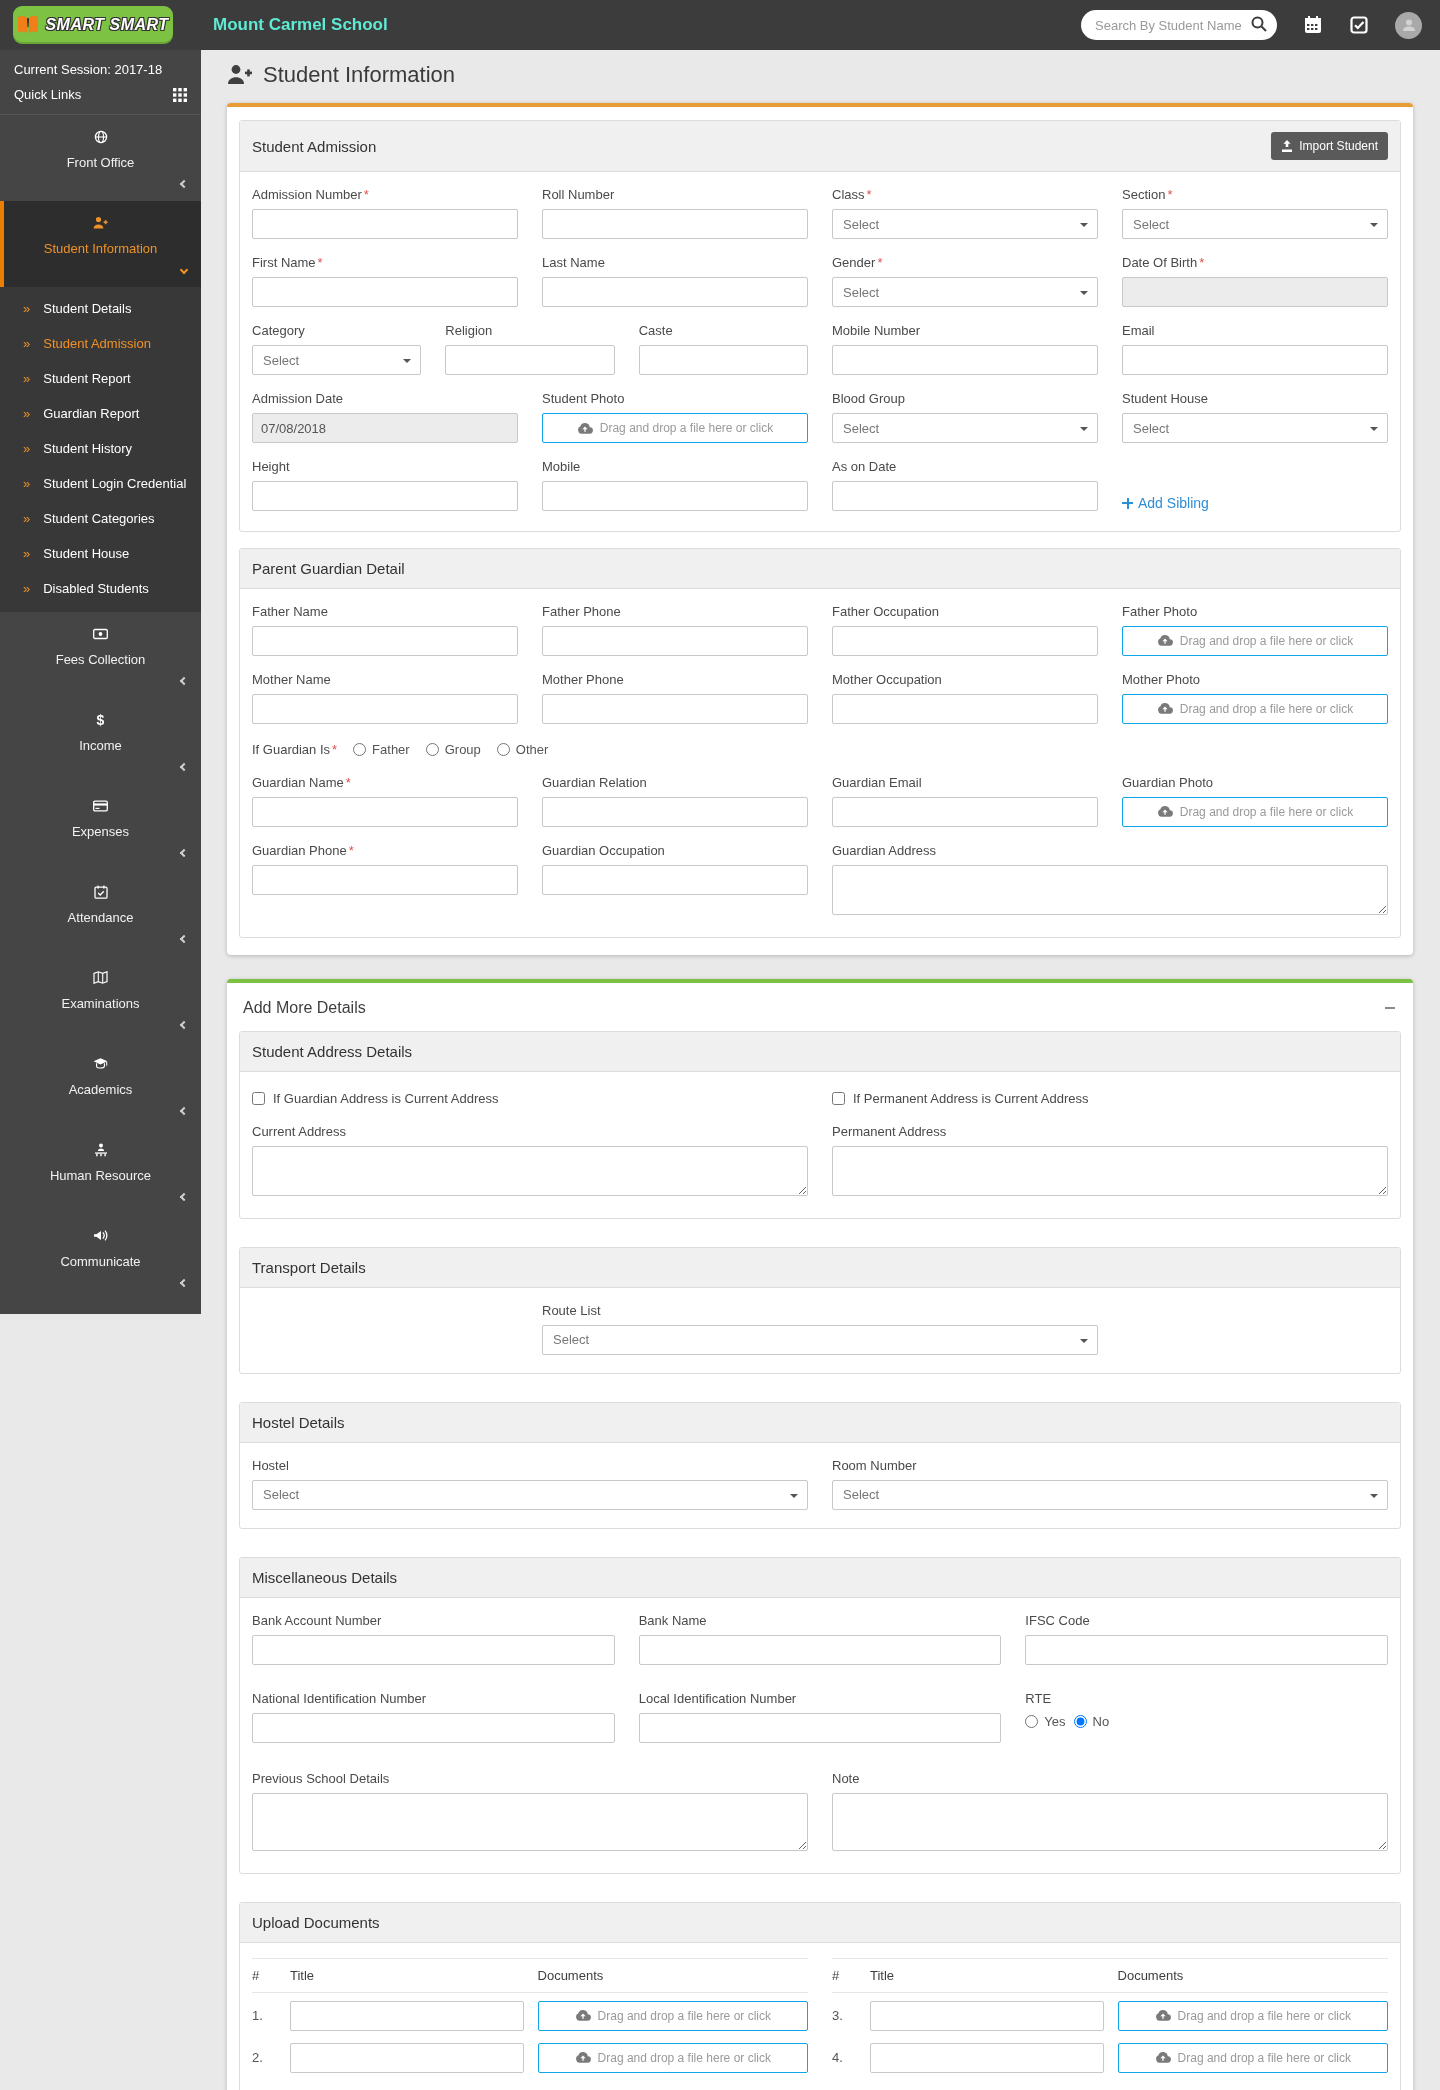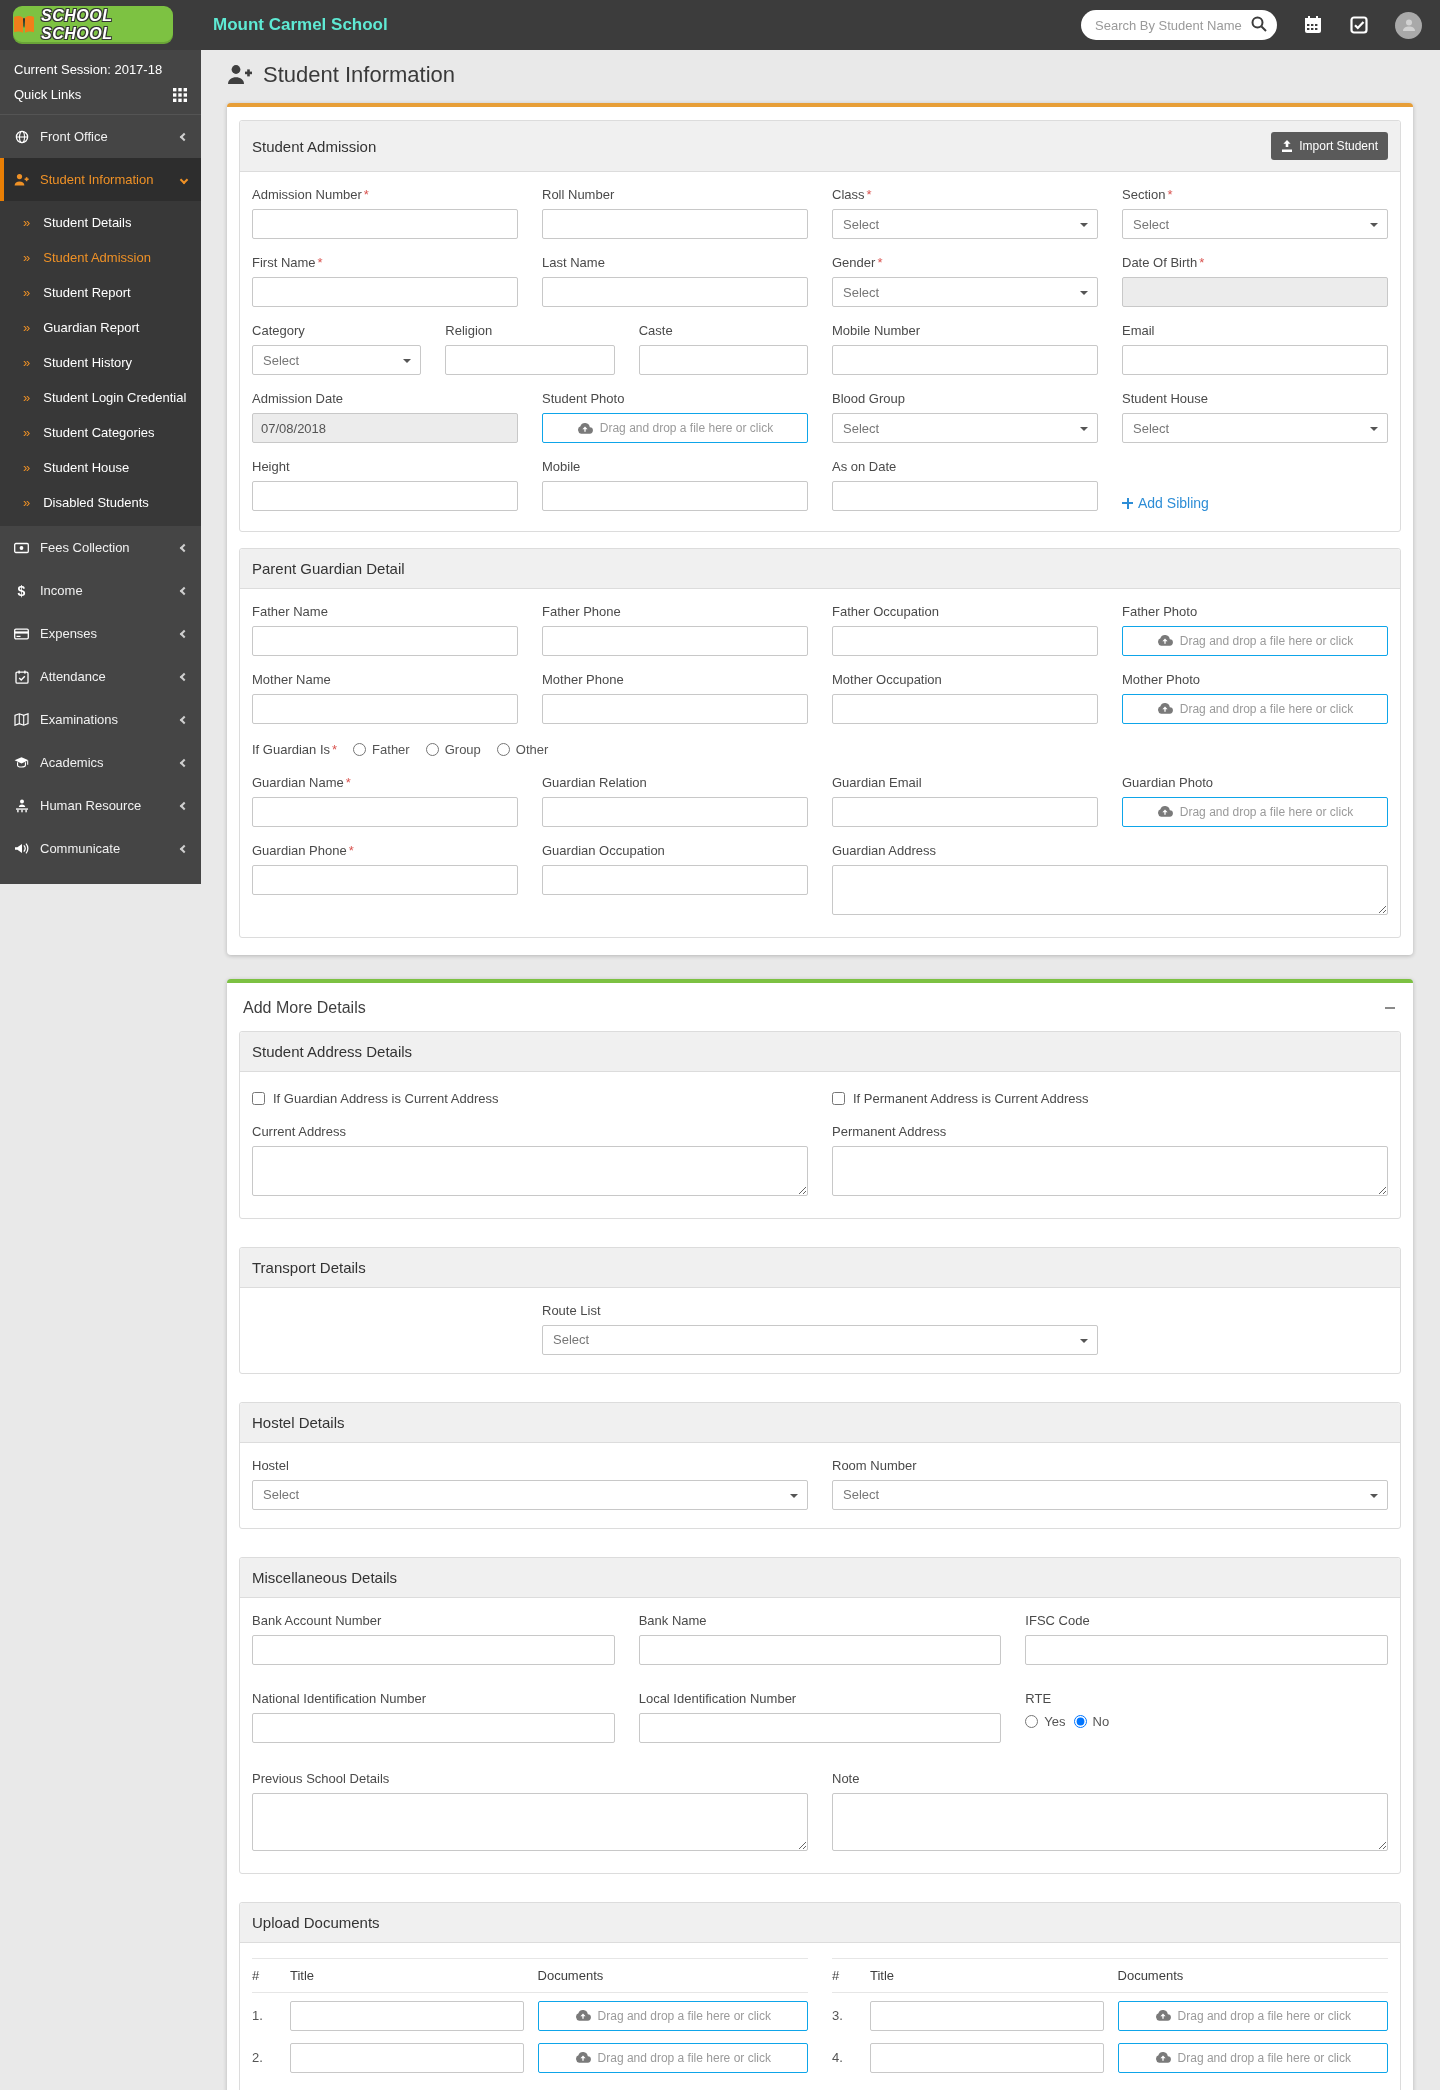--- a/index.html
+++ b/index.html
@@ -17,21 +17,21 @@
   .searchwrap input::placeholder { color:#9a9a9a; }
   .search-btn { position:absolute; right:9px; top:5px; cursor:pointer; }
   .hicon { cursor:pointer; display:flex; }
   .avatar { width:27px; height:27px; border-radius:50%; background:#a9a9a9; display:flex; align-items:center; justify-content:center; cursor:pointer; overflow:hidden; }
 
   
   .sidebar { position:absolute; top:50px; left:0; width:201px; background:#454545; padding-bottom:14px; z-index:20; }
   .session { padding:12px 14px 2px; font-size:13px; color:#fff; }
   .quicklinks { display:flex; align-items:center; justify-content:space-between; padding:8px 14px 12px; border-bottom:1px solid #545454; }
   .quicklinks span { font-size:13px; color:#fff; }
-  .mitem { display:flex; align-items:center; gap:11px; padding:14px 14px; font-size:13px; color:#f1f1f1; cursor:pointer; }
+  .mitem { display:flex; align-items:center; gap:11px; padding:14px 14px; font-size:13px; color:#f1f1f1; cursor:pointer;flex-direction:column; }
   .mitem .chev { margin-left:auto; }
   .chev { width:6px; height:6px; border-left:2px solid #cfcfcf; border-bottom:2px solid #cfcfcf; transform:rotate(45deg); }
   .chev.down { transform:rotate(-45deg); border-color:#ef9126; }
   .mitem.active { background:#2d2d2d; border-left:4px solid #e87e04; padding-left:10px; color:#ef9126; }
   .submenu { background:#383838; padding:4px 0 6px; }
   .sitem { display:flex; align-items:center; gap:13px; padding:10px 14px 10px 23px; font-size:13px; color:#fff; cursor:pointer; }
   .sitem .chevrons { color:#ef9126; font-size:13px; }
   .sitem.active { color:#ef9126; }
   .micon { width:15px; height:14px; display:flex; align-items:center; justify-content:center; flex:0 0 15px; }
   .dollar { color:#fff; font-weight:bold; font-size:14px; }
@@ -81,21 +81,21 @@
 <body>
 
 <div class="topbar">
   <div class="logo">
     <span style="display:flex">
       <svg width="22" height="20" viewBox="0 0 22 20">
           <path fill="#f07f1a" d="M1 2c3-1.4 7-1.2 9 .8V18c-2-1.8-6-2-9-.8V2zm20 0c-3-1.4-7-1.2-9 .8V18c2-1.8 6-2 9-.8V2z"></path>
           <path fill="#2b2b2b" d="M10 3.2h2L11.6 11l-.6 2-.6-2z"></path>
         </svg>
     </span>
-    <span class="logo-text">SCHOOL SCHOOL</span>
+    <span class="logo-text">SMART SMART</span>
   </div>
   <div class="school-name">Mount Carmel School</div>
   <div class="topbar-right">
     <div class="searchwrap">
       <input type="text" placeholder="Search By Student Name" style="">
       <span class="search-btn">
         <svg width="18" height="18" viewBox="0 0 18 18">
             <circle cx="7.5" cy="7.5" r="5" fill="none" stroke="#3c3c3c" stroke-width="2"></circle>
             <line x1="11.5" y1="11.5" x2="16" y2="16" stroke="#3c3c3c" stroke-width="2"></line>
           </svg>

